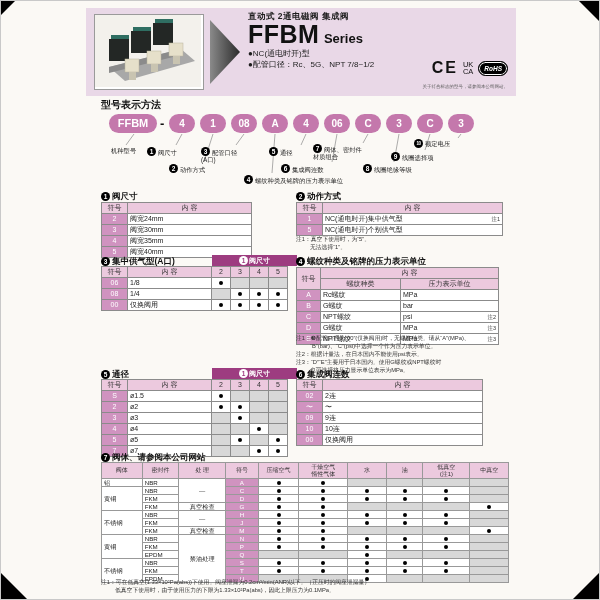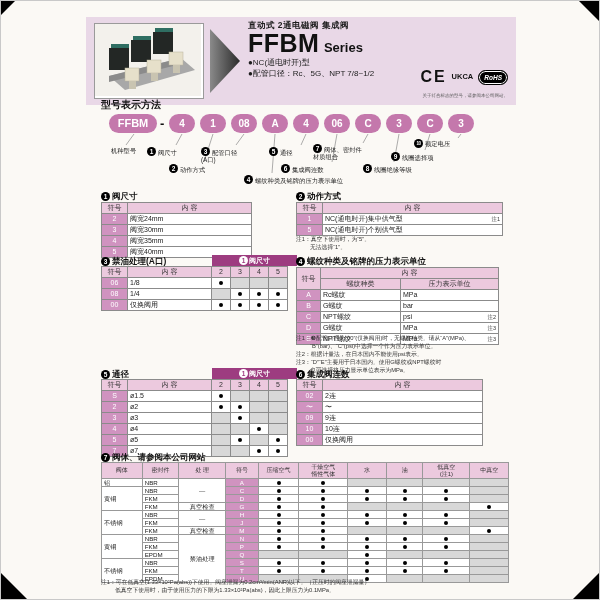--- a/index.html
+++ b/index.html
@@ -7,32 +7,32 @@
         font-family:"Liberation Sans","DejaVu Sans",sans-serif;color:#222;
         border:1px solid #c9c9c9;box-sizing:border-box;}
   
   .corner{position:absolute;width:0;height:0;}
   .corner.tl{top:0;left:0;border-top:14px solid #000;border-right:14px solid transparent;}
   .corner.tr{top:0;right:0;border-top:20px solid #000;border-left:20px solid transparent;}
   .corner.bl{bottom:0;left:0;border-bottom:26px solid #000;border-right:26px solid transparent;}
   .corner.br{bottom:0;right:0;border-bottom:26px solid #000;border-left:26px solid transparent;}
 
   
-  .hdrband{position:absolute;left:85px;top:16px;width:430px;height:88px;background:#e9d8e7;}
+  .hdrband{position:absolute;left:85px;top:7px;width:430px;height:88px;background:#e9d8e7;}
   .photo{position:absolute;left:8px;top:6px;width:108px;height:74px;background:#fff;border:1px solid #9a9a9a;}
   .arrow{position:absolute;left:122px;top:10px;}
   .htext{position:absolute;left:162px;top:3px;}
   .subtitle{font-size:8.5px;font-weight:bold;color:#1d1d1d;letter-spacing:.5px;}
   .series-line{margin-top:1px;line-height:20px;}
   .series{font-size:25px;font-weight:bold;color:#111;letter-spacing:.5px;}
   .series-word{font-size:13px;font-weight:bold;color:#111;}
   .feature{font-size:8px;color:#1d1d1d;line-height:10.5px;}
   .marks{position:absolute;right:8px;top:51px;display:flex;align-items:center;gap:5px;}
   .ce{font-size:16px;font-weight:bold;letter-spacing:2px;color:#111;}
-  .ukca{display:inline-flex;flex-direction:row;font-size:7.5px;font-weight:bold;line-height:7.5px;color:#111;text-align:right;}
+  .ukca{display:inline-flex;flex-direction:column;font-size:7.5px;font-weight:normal;line-height:7.5px;color:#111;text-align:right;}
   .rohs{display:inline-block;background:#000;color:#fff;font-size:6.5px;font-weight:bold;font-style:italic;
         border-radius:8px;padding:3px 5px;border:1px solid #000;box-shadow:inset 0 0 0 1px #fff;}
   .cert-note{position:absolute;right:8px;top:76px;font-size:4.5px;color:#5a5a5a;}
 
   
   .mn-title{position:absolute;left:100px;top:97px;font-size:10px;font-weight:bold;color:#111;}
   #chips{position:absolute;left:0;top:113px;width:600px;height:20px;}
   .chip{position:absolute;top:0;height:19px;border-radius:10px;background:#c478ac;color:#fff;
         font-weight:bold;font-size:10px;text-align:center;line-height:19px;}
   .hyph{position:absolute;top:0;font-size:13px;font-weight:bold;color:#111;line-height:19px;}
@@ -256,21 +256,21 @@
           </td>
         </tr>
       </tbody>
   </table>
   <div class="tnote" style="left:295px;top:234px;" id="t2-note">
       <div>注1：真空下使用时，为“5”。</div>
       <div class="cont">无法选择“1”。</div>
     </div>
 
   <div class="sec-title" style="left:100px;top:255px;">
-    <span class="ncirc">3</span><span>禁油处理(A口)</span>
+    <span class="ncirc">3</span><span>集中供气型(A口)</span>
   </div>
   <div class="band" style="left:211px;top:254px;width:85px;height:11px;">
     <span class="ncirc inv">1</span>
       <span>阀尺寸</span>
   </div>
   <table class="tbl" style="left:100px;top:265px;">
     <colgroup>
         <col style="width:26px">
         <col style="width:84px">
         <col style="width:19px">

